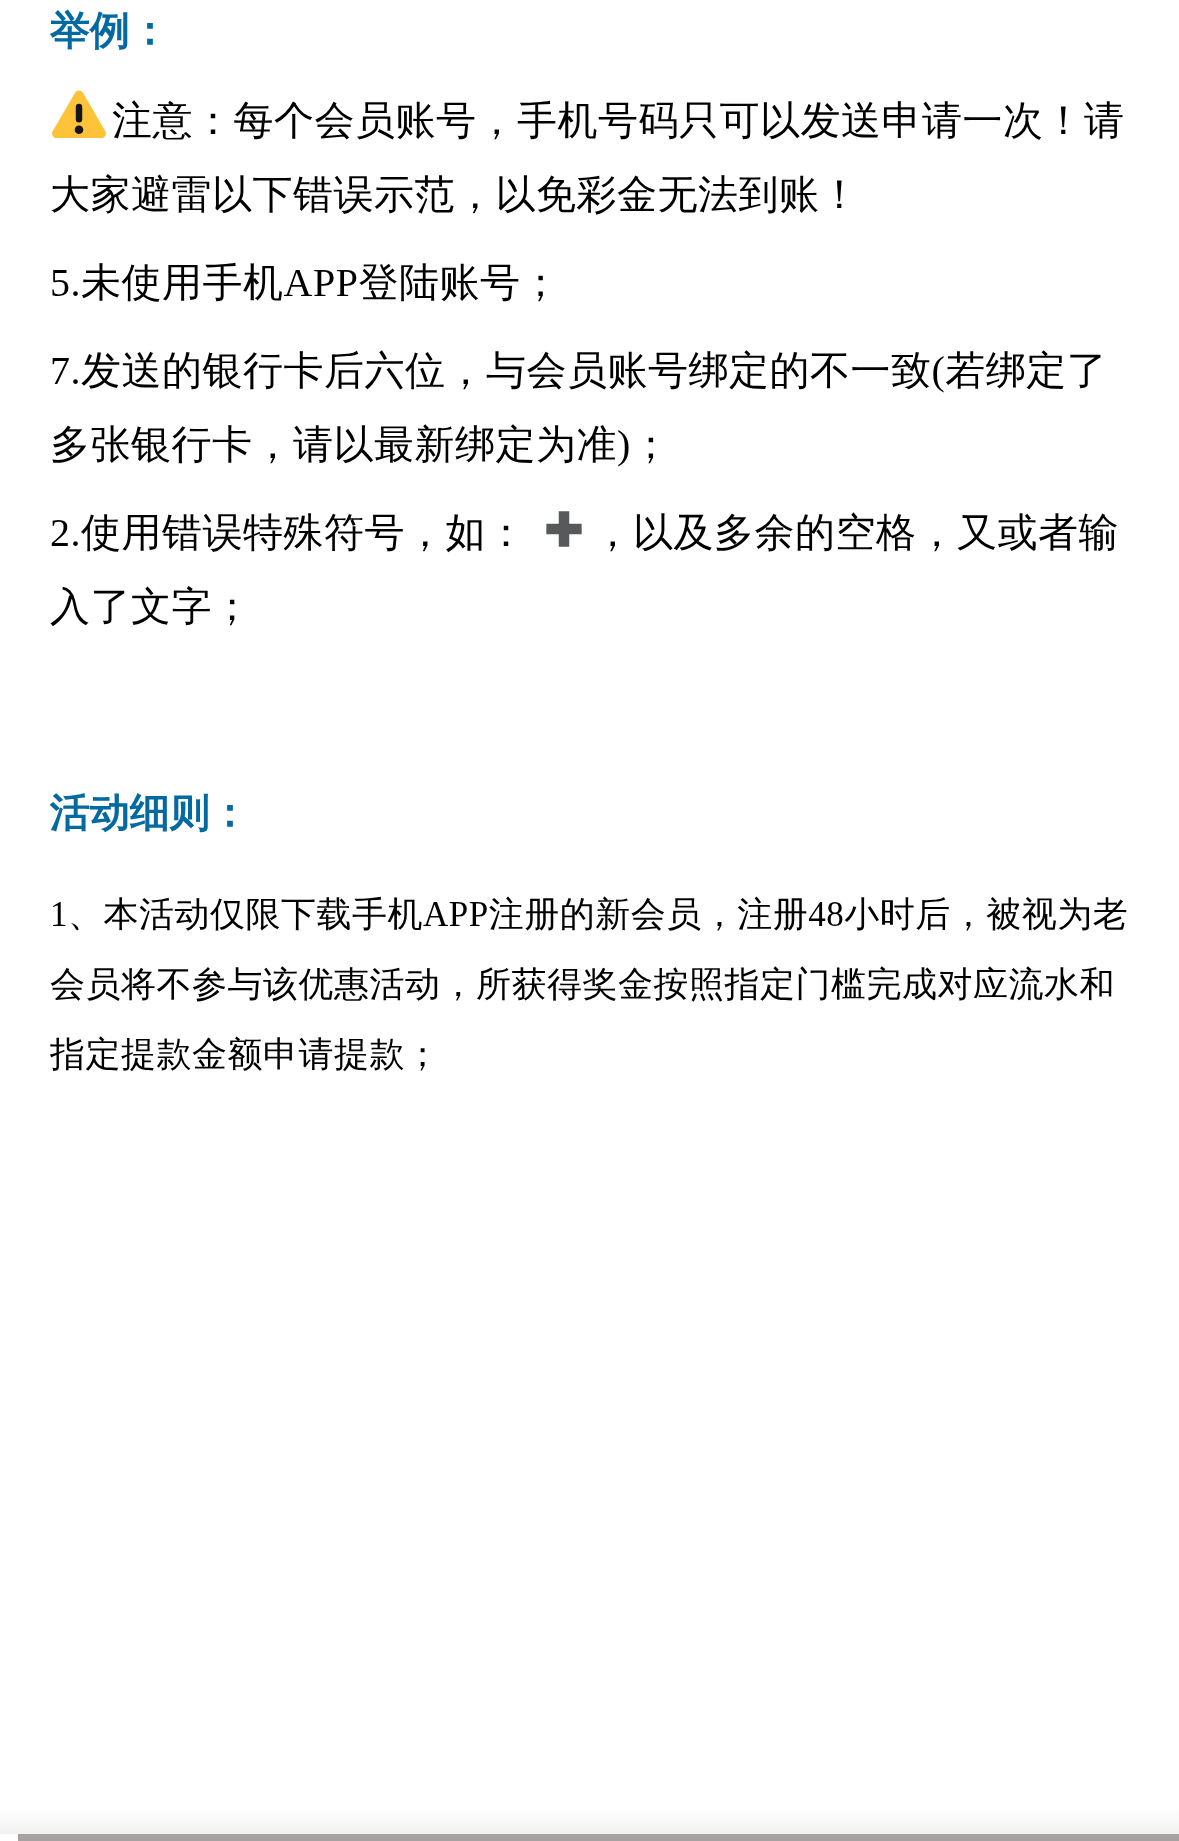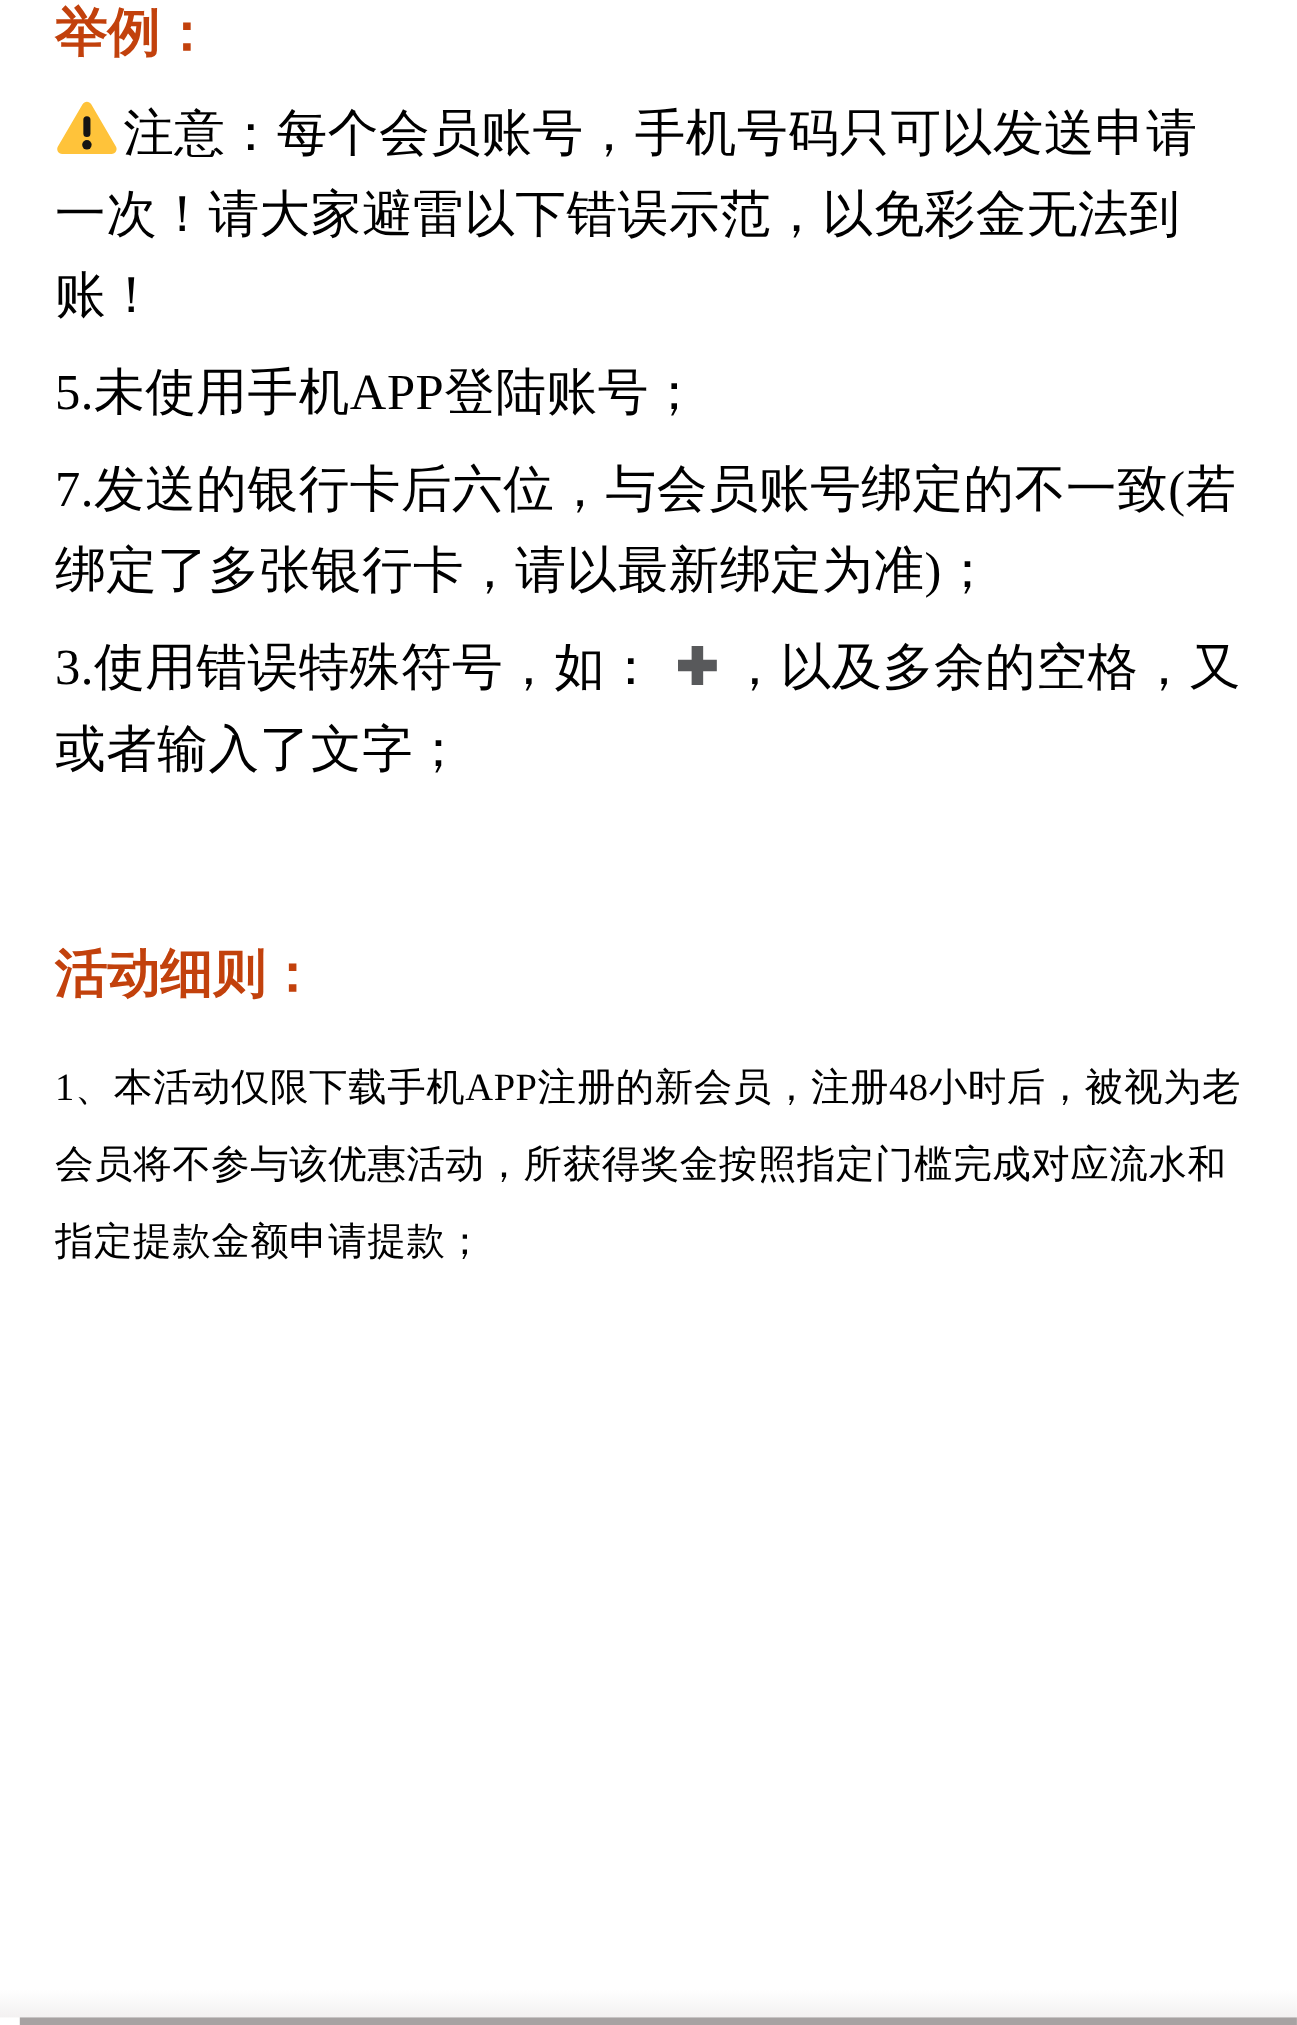--- a/index.html
+++ b/index.html
@@ -14,30 +14,30 @@
     overflow: hidden;
     font-family: "Liberation Serif", "DejaVu Serif", serif;
     color: #000000;
   }
   .doc {
     padding: 6px 46px 0 50px;
   }
   h2.sec-title {
     font-family: "Liberation Sans", "DejaVu Sans", sans-serif;
     font-weight: 700;
-    font-size: 48px;
+    font-size: 40px;
     line-height: 44px;
-    color: #c2410c;
+    color: #0369a1;
     margin: 2px 0 32px 0;
   }
   h2.sec-title.rules {
     margin: 146px 0 46px 0;
   }
   p.ex-body {
-    font-size: 46px;
+    font-size: 40px;
     line-height: 74px;
     margin: 0 0 14px 0;
     letter-spacing: 0.5px;
   }
   p.rule-body {
     font-size: 35px;
     line-height: 70px;
     margin: 0 0 8px 0;
     letter-spacing: 0.5px;
   }
@@ -87,21 +87,21 @@
         <circle cx="32" cy="46.5" r="4.8" fill="#141414"></circle>
       </svg>
     </span><span>注意：每个会员账号，手机号码只可以发送申请一次！请大家避雷以下错误示范，以免彩金无法到账！</span>
   </p>
 
   <p class="ex-body">5.未使用手机APP登陆账号；</p>
 
   <p class="ex-body">7.发送的银行卡后六位，与会员账号绑定的不一致(若绑定了多张银行卡，请以最新绑定为准)；</p>
 
   <p class="ex-body">
-    <span>3.使用错误特殊符号，如：</span><span class="plus-icon">
+    <span>2.使用错误特殊符号，如：</span><span class="plus-icon">
       <svg viewBox="0 0 44 44" width="42" height="42" aria-hidden="true">
         <path d="M16.5 3.5 h11 v13 h13 v11 h-13 v13 h-11 v-13 h-13 v-11 h13 z" fill="#58595b"></path>
       </svg>
     </span><span>，以及多余的空格，又或者输入了文字；</span>
   </p>
 
 
   <h2 class="sec-title rules">活动细则：</h2>
 
   <p class="rule-body">1、本活动仅限下载手机APP注册的新会员，注册48小时后，被视为老会员将不参与该优惠活动，所获得奖金按照指定门槛完成对应流水和指定提款金额申请提款；</p>

